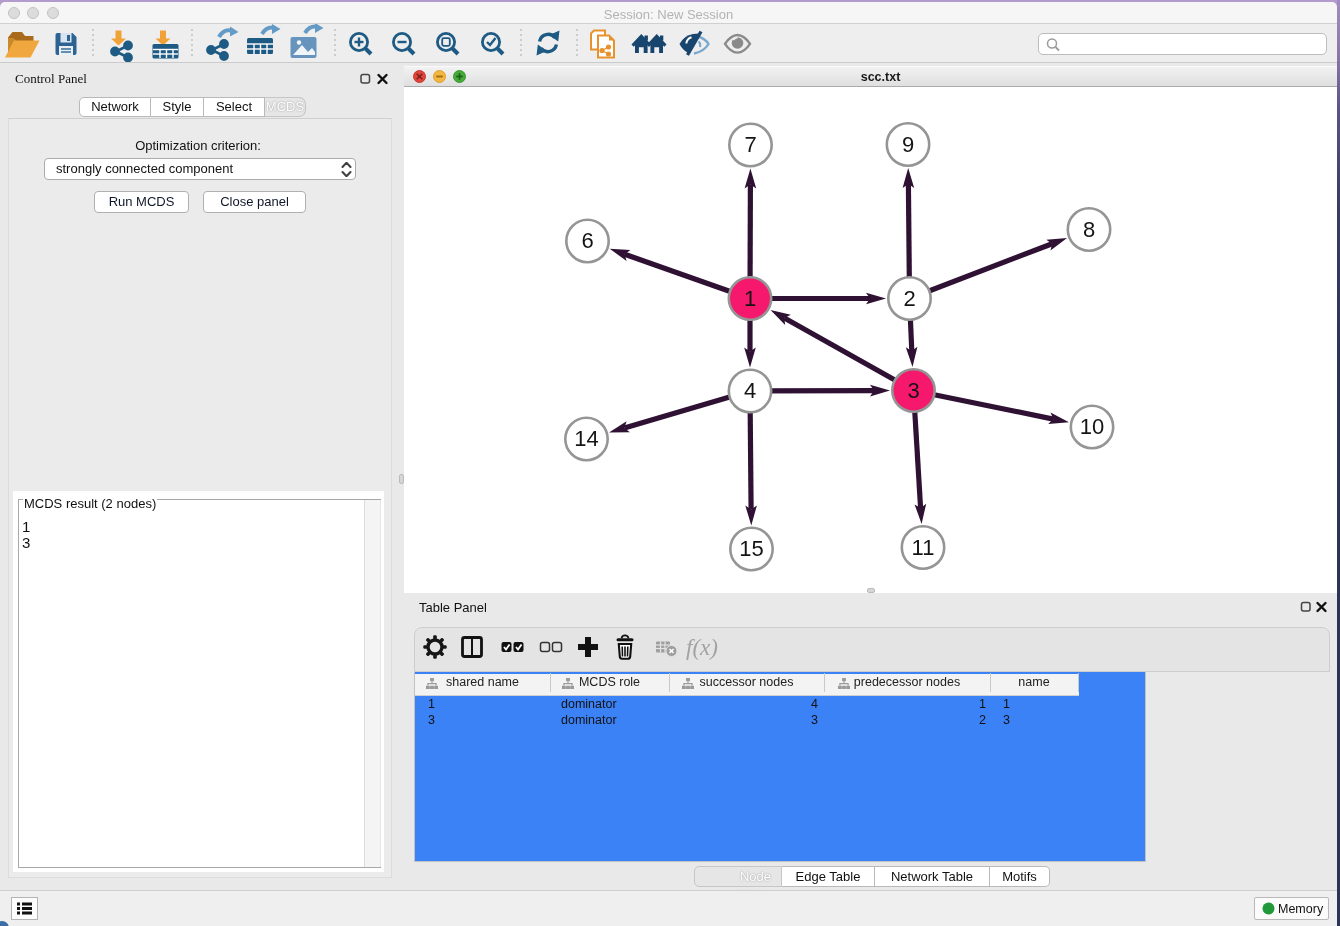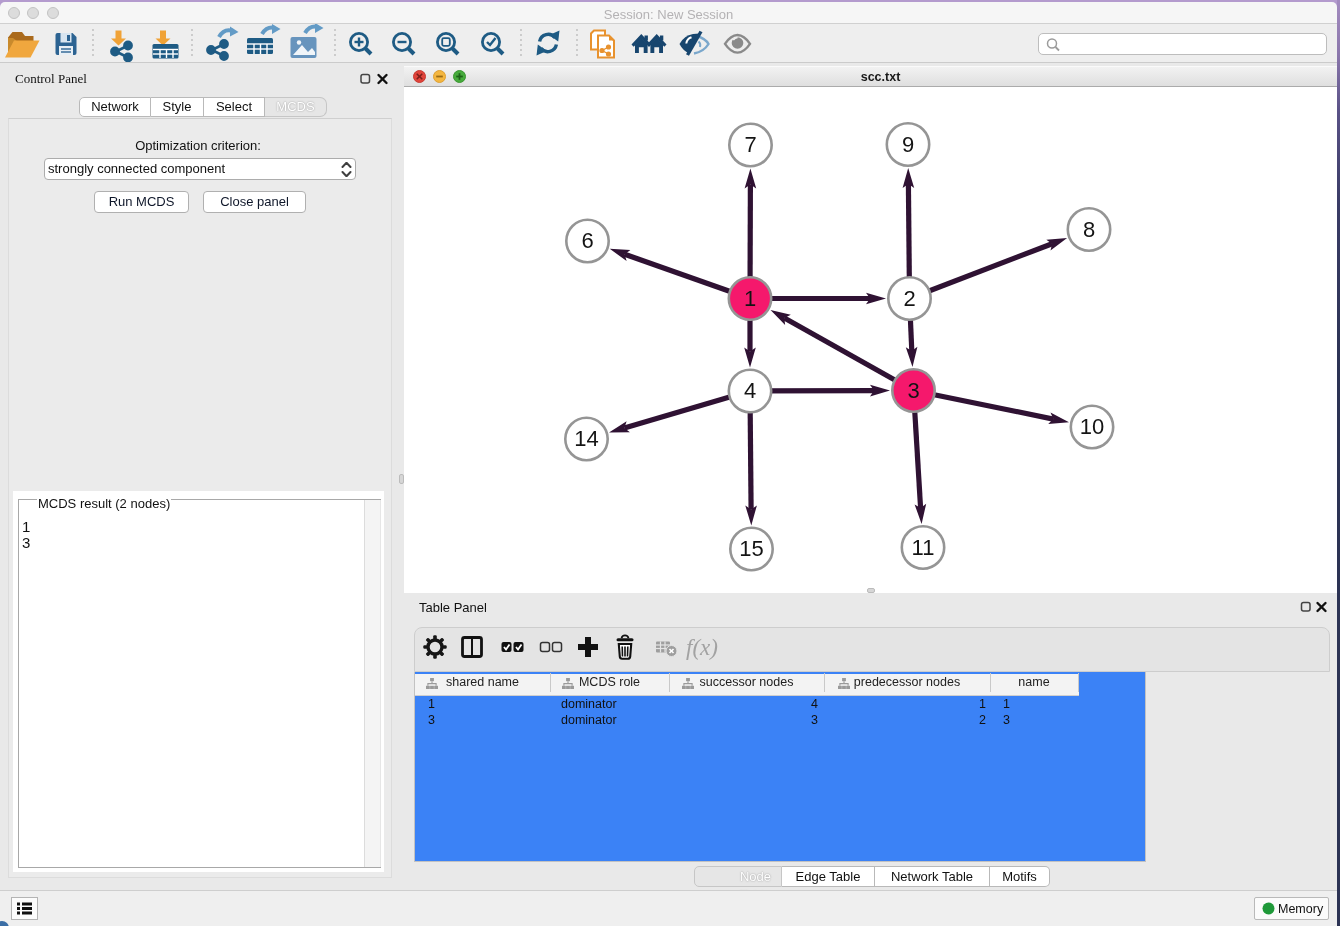--- a/index.html
+++ b/index.html
@@ -25,28 +25,28 @@
 .tabrow{position:absolute;display:flex;height:20px;}
 .tab{box-sizing:border-box;border:1px solid #b9b9b9;border-left:none;
  background:#fff;color:#111;font-size:13px;text-align:center;
  line-height:18px;}
 .tab.first{border-left:1px solid #b9b9b9;border-radius:5px 0 0 5px;}
 .tab.last{border-radius:0 5px 5px 0;}
 .tab.dis{background:#e6e6e6;color:#fff;text-shadow:0 0 2px #a8a8a8,0 0 1px #b4b4b4;border-color:#c6c6c6;}
 #optlab{left:0px;top:138px;width:396px;text-align:center;font-size:13px;color:#111;}
 #optsel{left:44px;top:158px;width:312px;height:22px;background:#fff;
  border:1px solid #acacac;border-radius:4px;box-sizing:border-box;
- font-size:13px;color:#111;line-height:20px;padding-left:3px;}
+ font-size:13px;color:#111;line-height:20px;padding-left:11px;}
 .btn{position:absolute;height:22px;background:#fff;border:1px solid #b0b0b0;
  border-radius:4px;box-sizing:border-box;font-size:13px;color:#0f172a;
  text-align:center;line-height:20px;}
 #mcdsBox{left:13px;top:491px;width:371px;height:381px;background:#fff;}
 #mcdsFs{left:18px;top:499px;width:363px;height:369px;
  border:1px solid #a8a8a8;box-sizing:border-box;}
-#mcdsLeg{left:23px;top:496px;background:#fff;font-size:13px;color:#111;padding:0 1px;margin-left:14px;}
+#mcdsLeg{left:23px;top:496px;background:#fff;font-size:13px;color:#111;padding:0 1px;}
 #mcdsSb{left:364px;top:500px;width:15px;height:367px;background:#f4f4f4;
  border-left:1px solid #dcdcdc;border-right:1px solid #e6e6e6;}
 #mcdsTxt{left:22px;top:519px;font-size:15px;color:#111;line-height:15.5px;}
 
 #netTitle{left:404px;top:66px;width:933px;height:21px;
  background:linear-gradient(#f2f2f2,#dfdfdf);border-bottom:1px solid #ababab;
  border-top:1px solid #fafafa;box-sizing:border-box;}
 #netName{left:414px;top:70px;width:933px;text-align:center;font-size:12.5px;
  font-weight:bold;color:#1a1a1a;}
 .mac{position:absolute;top:70px;width:13px;height:13px;border-radius:50%;
@@ -239,21 +239,21 @@
 <g stroke="#111" stroke-width="2.4" stroke-linecap="round">
 <line x1="23.5" y1="4" x2="31.5" y2="12"></line>
       <line x1="31.5" y1="4" x2="23.5" y2="12"></line>
     </g>
 </svg>
 <div class="abs" id="cpBody"></div>
 <div class="abs tabrow" style="left:79px;top:97px;">
  <div class="tab first" style="width:72px;">Network</div>
  <div class="tab" style="width:53px;">Style</div>
  <div class="tab" style="width:61px;">Select</div>
- <div class="tab dis last" style="width:62px;border-radius:0 7px 7px 0;">MCDS</div>
+ <div class="tab dis last" style="width:41px;border-radius:0 7px 7px 0;">MCDS</div>
 </div>
 <div class="abs" id="optlab">Optimization criterion:</div>
 <div class="abs" id="optsel">strongly connected component</div>
 <svg class="abs" style="left:341px;top:162px;" width="11" height="15">
  <polyline points="1.5,5 5.5,0.8 9.5,5" fill="none" stroke="#3f3f3f" stroke-width="2" stroke-linecap="round" stroke-linejoin="round"></polyline>
  <polyline points="1.5,10 5.5,14.2 9.5,10" fill="none" stroke="#3f3f3f" stroke-width="2" stroke-linecap="round" stroke-linejoin="round"></polyline>
 </svg>
 <div class="btn" style="left:94px;top:191px;width:95px;">Run MCDS</div>
 <div class="btn" style="left:203px;top:191px;width:103px;">Close panel</div>
 <div class="abs" id="mcdsBox"></div>

